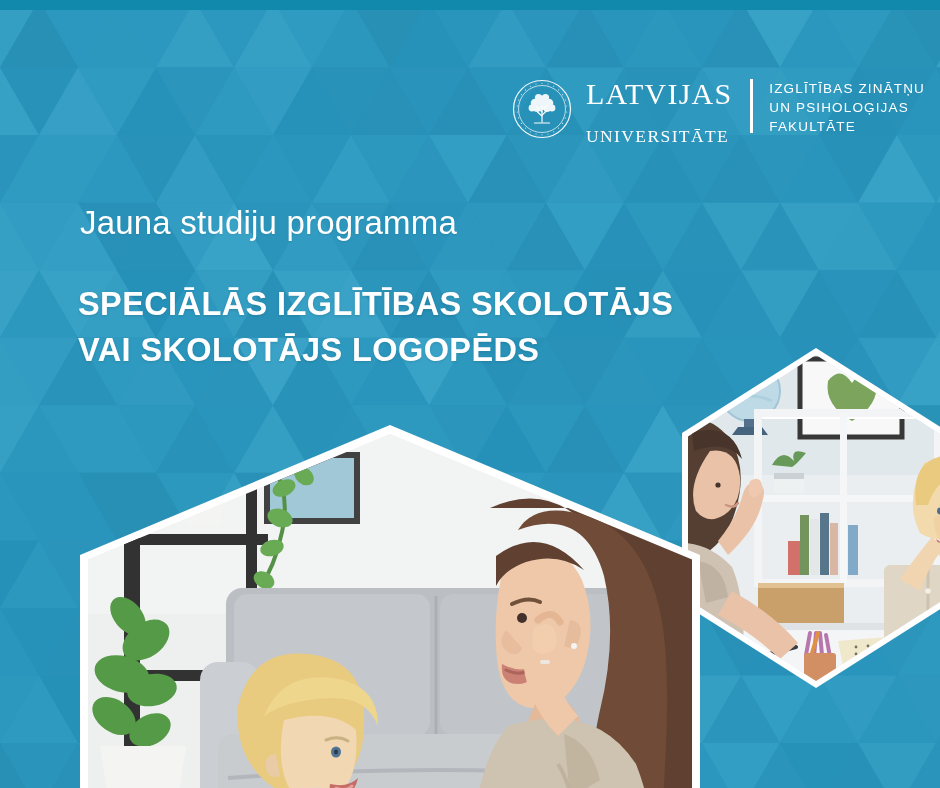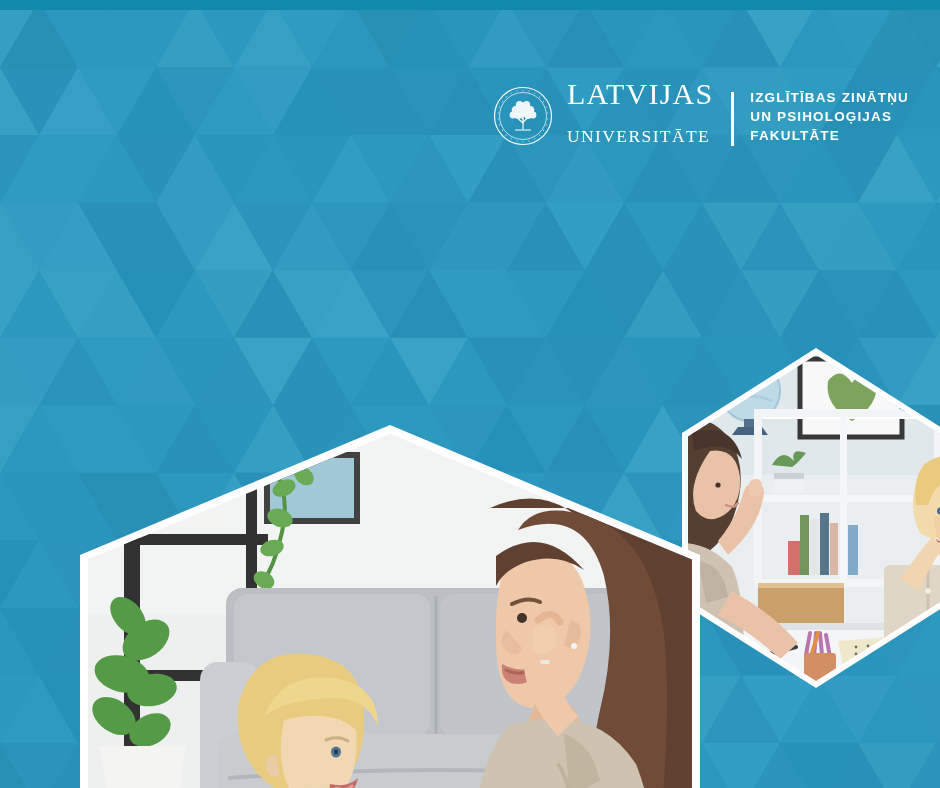--- a/index.html
+++ b/index.html
@@ -22,22 +22,22 @@
     background:#2b95bc;
   }
   .bg-tris{position:absolute;inset:0;}
   .topbar{
     position:absolute;left:0;top:0;width:940px;height:10px;
     background:#1089ad;
   }
 
   
   .logo{
-    position:absolute;left:493px;top:79px;
-    display:flex;align-items:flex-end;
+    position:absolute;left:512px;top:79px;
+    display:flex;align-items:flex-start;
   }
   .seal{
     width:60px;height:60px;flex:0 0 60px;position:relative;
   }
   .lu-words{
     margin-left:14px;
     display:flex;flex-direction:column;
     line-height:1;
     color:#ffffff;
   }
@@ -50,21 +50,21 @@
     font-size:17.5px;letter-spacing:1.4px;font-weight:400;
     margin-top:19px;
   }
   .divider{
     width:3px;height:54px;background:#ffffff;
     margin:0 16px 0 18px;flex:0 0 3px;
   }
   .fac{
     color:#ffffff;
     font-size:13.5px;
-    font-weight:bold;
+    font-weight:normal;
     letter-spacing:1.15px;
     line-height:1.42;
     white-space:pre-line;
   }
 
   
   .kicker{
     position:absolute;left:80px;top:204px;
     color:#ffffff;
     font-size:33px;
@@ -609,20 +609,23 @@
       <span class="lu-bot">UNIVERSITĀTE</span>
     </div>
 
     <div class="divider"></div>
 
     <div class="fac">IZGLĪTĪBAS ZINĀTŅU
 UN PSIHOLOĢIJAS
 FAKULTĀTE</div>
   </div>
 
+  <div class="kicker">Jauna studiju programma</div>
+  <div class="headline">SPECIĀLĀS IZGLĪTĪBAS SKOLOTĀJS
+VAI SKOLOTĀJS LOGOPĒDS</div>
 
   <div class="hex hex-border" id="hex-right"></div>
   <div class="hex-inner" id="hex-right-inner">
     <svg class="photo" viewBox="0 0 256 326" preserveAspectRatio="xMidYMid slice">
 
       <rect x="0" y="0" width="256" height="326" fill="#e9eef0"></rect>
       <rect x="0" y="0" width="256" height="120" fill="#dfe7ea"></rect>
 
       <circle cx="62" cy="36" r="30" fill="#bcd9e6"></circle>
       <circle cx="62" cy="36" r="30" fill="none" stroke="#9cc3d4" stroke-width="2"></circle>

